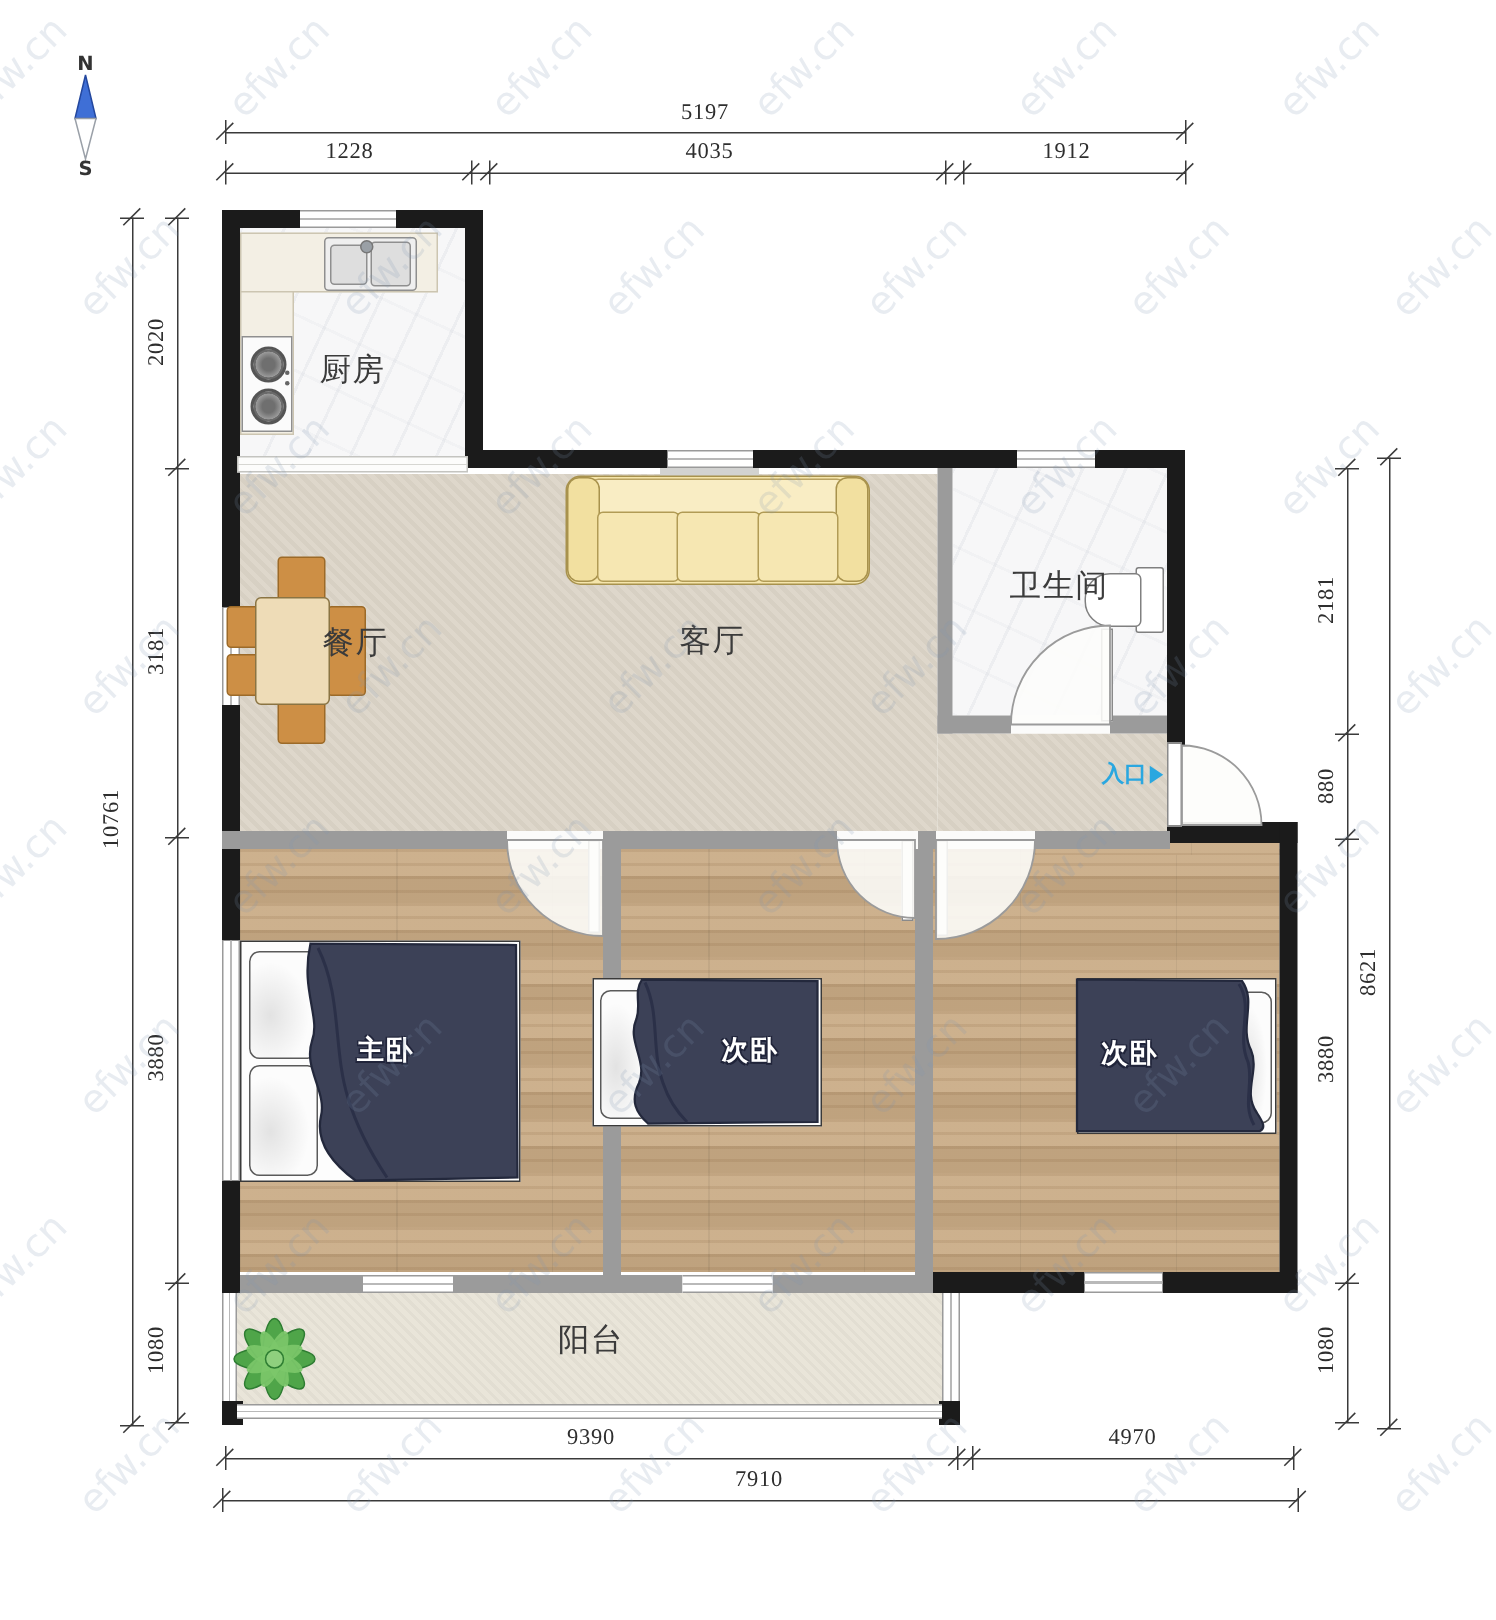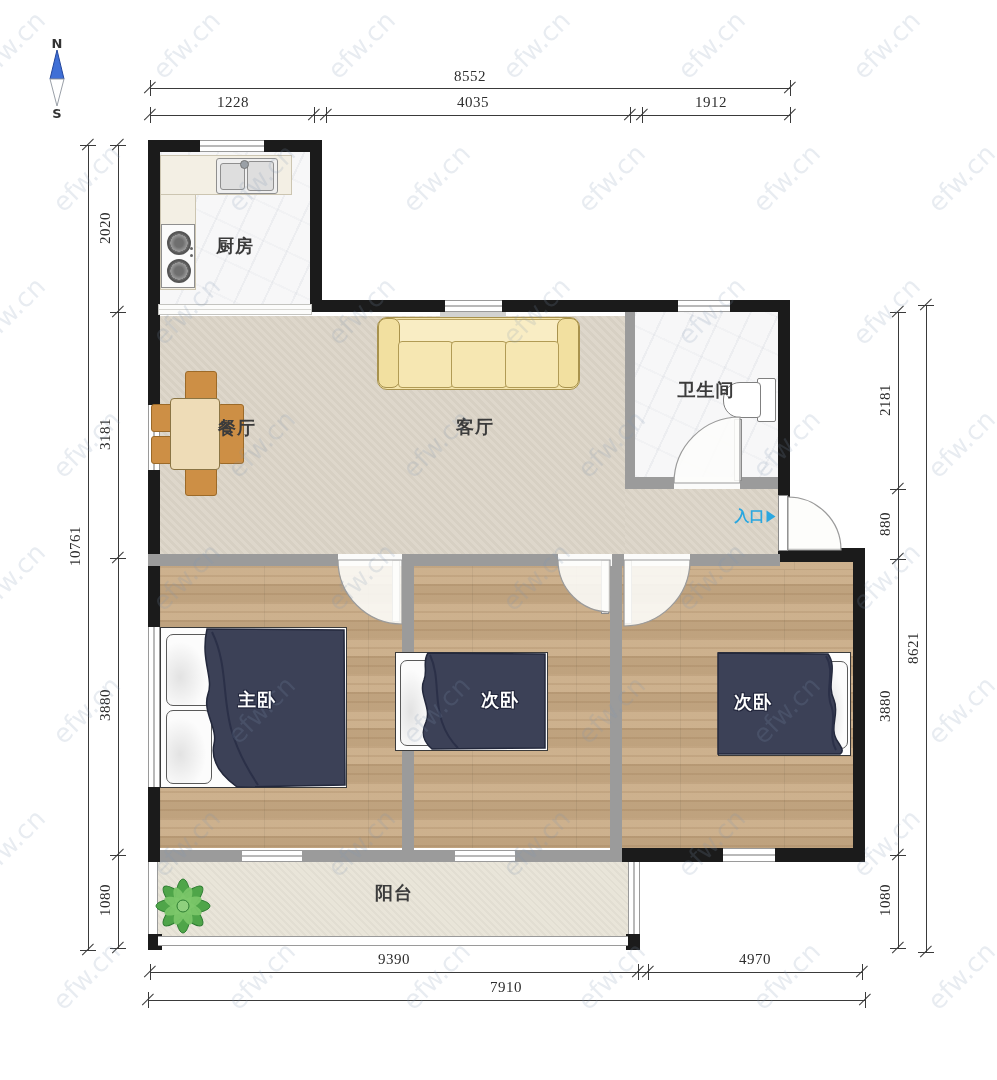--- a/index.html
+++ b/index.html
@@ -45,21 +45,21 @@
   .sofa-body{position:absolute;background:#f5e5ab;border:1px solid #a8924d;border-radius:10px;}
   .sofa-back{position:absolute;background:#f9edc4;border:1px solid #b9a261;border-radius:6px 6px 0 0;}
   .sofa-arm{position:absolute;background:#f2e0a0;border:1px solid #a8924d;border-radius:8px;}
   .cushion{position:absolute;background:#f6e7b2;border:1px solid #b19b55;border-radius:4px;}
   .toilet-tank{position:absolute;background:#fff;border:1px solid #808080;border-radius:2px;}
   .toilet-bowl{position:absolute;background:#fff;border:1px solid #808080;border-radius:17px 4px 4px 17px;}
   .bedframe{position:absolute;background:#fdfdfd;border:1.5px solid #3a3a3a;box-sizing:border-box;}
   .pillow{position:absolute;background:#fcfcfc;border:1px solid #5a5a5a;border-radius:7px;
           background-image:radial-gradient(ellipse at 30% 60%,rgba(0,0,0,.10),transparent 60%);}
   
-  .rlabel{position:absolute;transform:translate(-50%,-50%);font-weight:bold;font-size:18px;
+  .rlabel{position:absolute;transform:translate(-50%,-50%);font-weight:normal;font-size:21px;
           color:#3b3b3b;letter-spacing:1px;white-space:nowrap;z-index:30;}
   .bedlabel{position:absolute;transform:translate(-50%,-50%);font-weight:bold;font-size:18px;color:#fff;
           letter-spacing:1px;white-space:nowrap;z-index:30;
           text-shadow:-1px -1px 0 #20243a,1px -1px 0 #20243a,-1px 1px 0 #20243a,1px 1px 0 #20243a;}
   .entry-label{position:absolute;transform:translate(-50%,-50%);font-weight:bold;font-size:15px;
           color:#2aa7e0;white-space:nowrap;z-index:30;display:flex;align-items:center;gap:2px;}
   .entry-arrow{display:inline-block;width:0;height:0;border-top:6px solid transparent;
           border-bottom:6px solid transparent;border-left:9px solid #2aa7e0;}
   
   .dl{position:absolute;background:#3a3a3a;}
@@ -226,21 +226,21 @@
   <span class="entry-label" style="left:755px;top:516px;">
     <span>入口</span>
     <i class="entry-arrow"></i>
   </span>
 
   <span class="cletter" style="left:57px;top:43px;">N</span>
   <span class="cletter" style="left:57px;top:113px;">S</span>
 
   <div class="dl" style="left:150px;top:88px;width:640px;height:1px;"></div>
   <div class="dl" style="left:150px;top:115px;width:640px;height:1px;"></div>
-  <span class="dim-label" style="left:470px;top:76px;">8552</span>
+  <span class="dim-label" style="left:470px;top:76px;">5197</span>
   <span class="dim-label" style="left:233px;top:102px;">1228</span>
   <span class="dim-label" style="left:473px;top:102px;text-align:right;">4035</span>
   <span class="dim-label" style="left:711px;top:102px;">1912</span>
   <i class="tick h" style="left:142px;top:80px;"></i>
   <i class="tick h" style="left:782px;top:80px;"></i>
   <i class="tick h" style="left:142px;top:107px;"></i>
   <i class="tick h" style="left:306px;top:107px;"></i>
   <i class="tick h" style="left:318px;top:107px;"></i>
   <i class="tick h" style="left:622px;top:107px;"></i>
   <i class="tick h" style="left:634px;top:107px;"></i>

